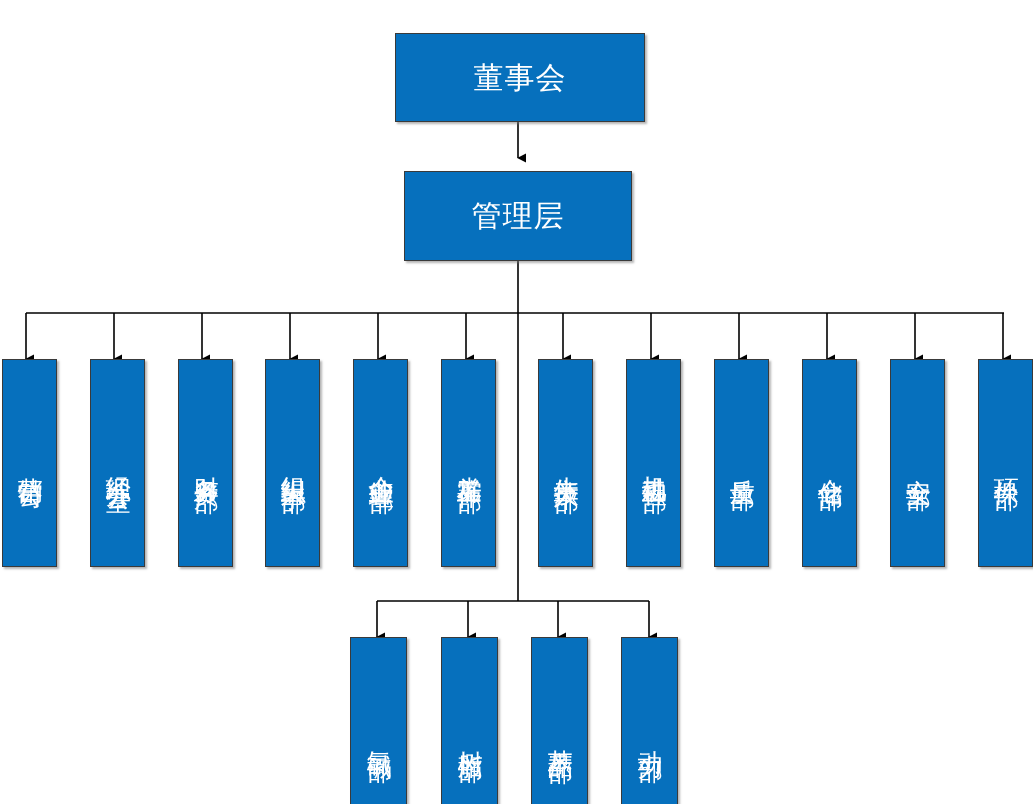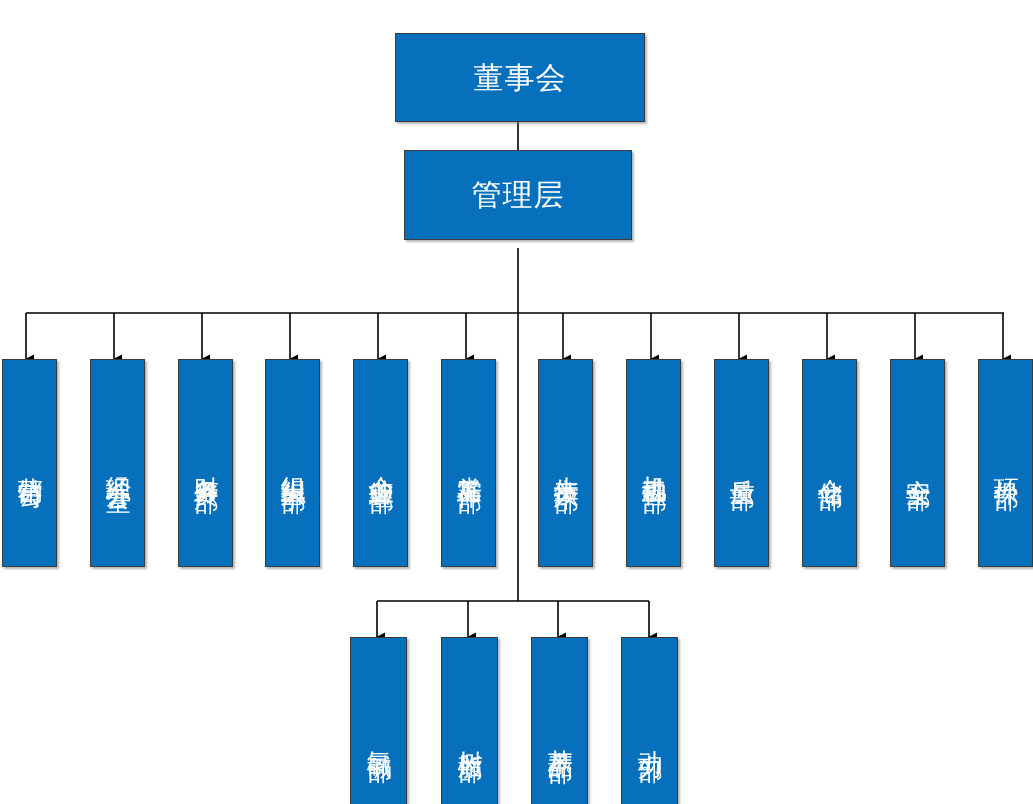--- a/index.html
+++ b/index.html
@@ -76,21 +76,21 @@
         <line x1="468" y1="569" x2="468" y2="605" marker-end="url(#arrowhead)"></line>
         <line x1="558" y1="569" x2="558" y2="605" marker-end="url(#arrowhead)"></line>
         <line x1="649" y1="569" x2="649" y2="605" marker-end="url(#arrowhead)"></line>
       </g>
   </svg>
 
   <div id="nodes-layer">
       <div class="node horizontal" style="left: 395px; top: 1px; width: 250px; height: 89px; background: rgb(6, 112, 189); border-color: rgb(58, 58, 58); color: rgb(255, 255, 255);">
         <span class="node-label">董事会</span>
       </div>
-      <div class="node horizontal" style="left: 404px; top: 118px; width: 228px; height: 90px; background: rgb(6, 112, 189); border-color: rgb(58, 58, 58); color: rgb(255, 255, 255);">
+      <div class="node horizontal" style="left: 404px; top: 139px; width: 228px; height: 90px; background: rgb(6, 112, 189); border-color: rgb(58, 58, 58); color: rgb(255, 255, 255);">
         <span class="node-label">管理层</span>
       </div>
       <div class="node vertical" style="left: 2px; top: 327px; width: 55px; height: 208px; background: rgb(6, 112, 189); border-color: rgb(58, 58, 58); color: rgb(255, 255, 255);">
         <span class="node-label">营销公司</span>
       </div>
       <div class="node vertical" style="left: 90px; top: 327px; width: 55px; height: 208px; background: rgb(6, 112, 189); border-color: rgb(58, 58, 58); color: rgb(255, 255, 255);">
         <span class="node-label">经理办公室</span>
       </div>
       <div class="node vertical" style="left: 178px; top: 327px; width: 55px; height: 208px; background: rgb(6, 112, 189); border-color: rgb(58, 58, 58); color: rgb(255, 255, 255);">
         <span class="node-label">财务资产部</span>

